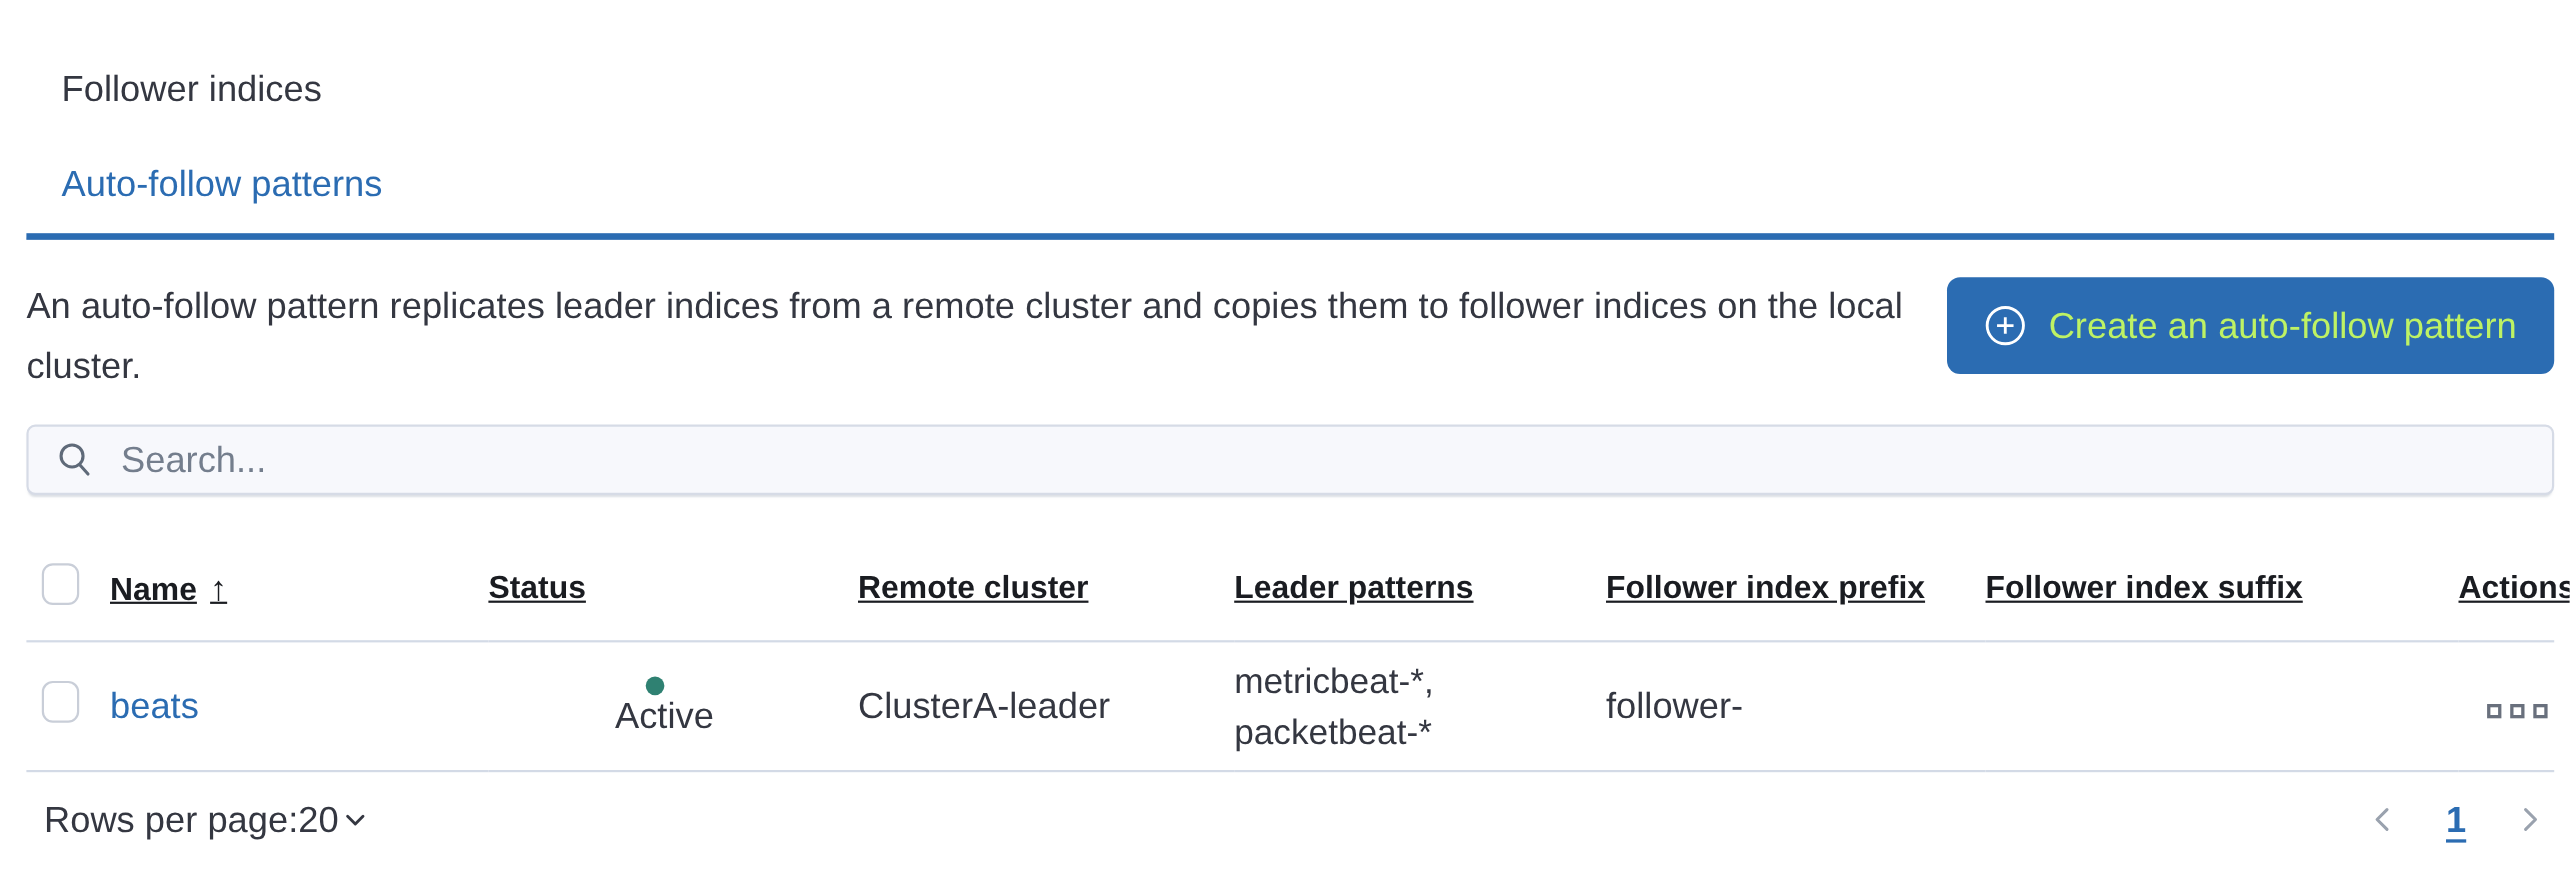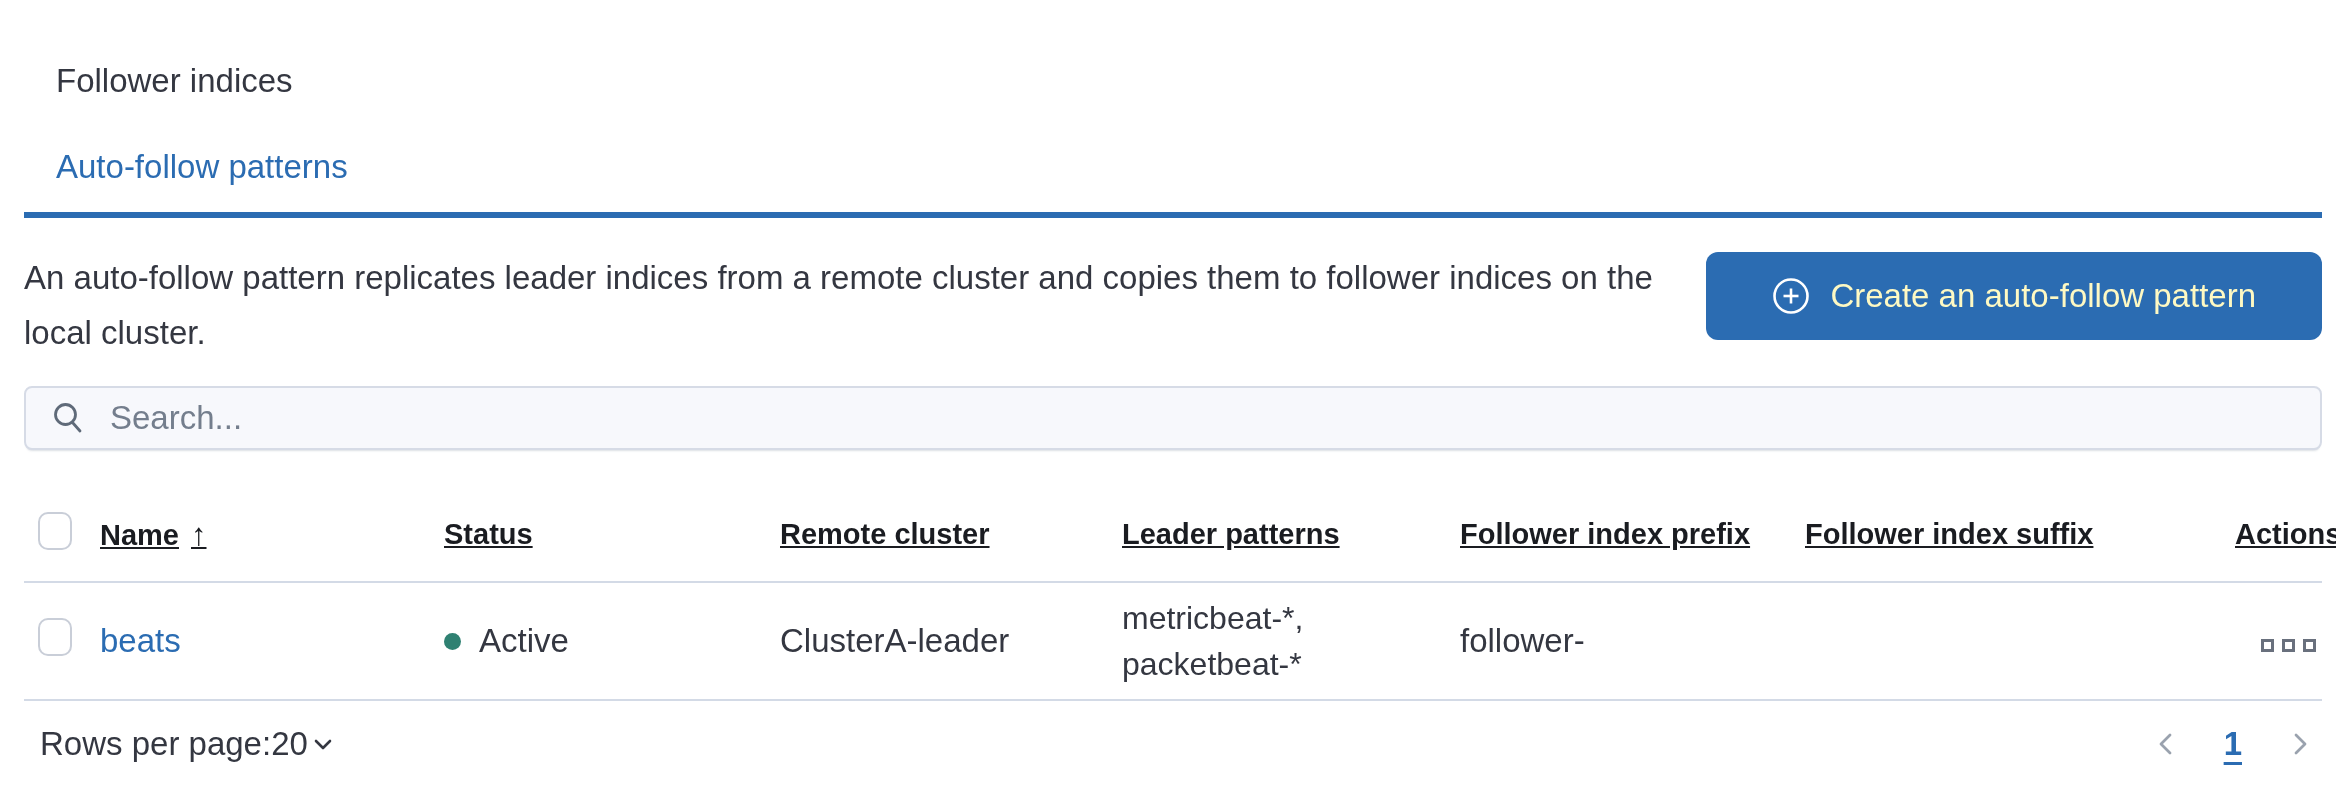--- a/index.html
+++ b/index.html
@@ -40,22 +40,22 @@
 
   
   .intro{display:flex;align-items:flex-start;margin-top:32px;}
   .intro-text{
     font-size:33px;line-height:55px;color:var(--text-body);
     flex:0 1 auto;max-width:1720px;
   }
   .spacer{flex:1 0 40px;}
   .create-btn{
     flex:0 0 auto;height:88px;display:flex;align-items:center;gap:20px;
-    background:var(--accent);color:#fef9c3;border:none;border-radius:12px;
-    font-size:33px;font-family:inherit;padding:0 66px;cursor:pointer;margin-top:2px;
+    background:var(--accent);color:#bef264;border:none;border-radius:12px;
+    font-size:33px;font-family:inherit;padding:0 34px;cursor:pointer;margin-top:2px;
   }
 
   
   .search-bar{
     margin-top:26px;height:64px;display:flex;align-items:center;
     background:var(--search-bg);border:2px solid #D6DBE6;border-radius:8px;
     padding:0 24px;box-shadow:0 3px 2px -2px rgba(152,162,179,0.35);
   }
   .search-bar input{
     flex:1;border:none;background:transparent;outline:none;
@@ -79,21 +79,21 @@
     font-size:33px;color:var(--text-body);padding:12px 16px 12px 0;
     border-bottom:2px solid var(--border);vertical-align:middle;
   }
   .check-cell{padding-left:14px;}
   .checkbox{
     width:34px;height:38px;border:2px solid #C9CED8;border-radius:10px;
     background:#fff;display:inline-block;cursor:pointer;
   }
   .sort-arrow{font-weight:400;font-size:31px;margin-left:12px;color:var(--text-dark);}
   a.table-link{color:var(--accent);text-decoration:none;cursor:pointer;}
-  .status-wrap{display:flex;align-items:center;}
+  .status-wrap{display:flex;align-items:center;flex-direction:column;}
   .status-dot{
     width:17px;height:17px;border-radius:50%;background:var(--status-active);
     display:inline-block;margin-right:18px;flex:0 0 auto;
   }
   .leader-lines span{display:block;line-height:46px;font-size:32px;}
   .actions-icon{display:inline-flex;gap:8px;cursor:pointer;padding:6px 2px;}
   .actions-icon i{
     width:13px;height:13px;border:3px solid var(--subdued);display:inline-block;
   }
 

